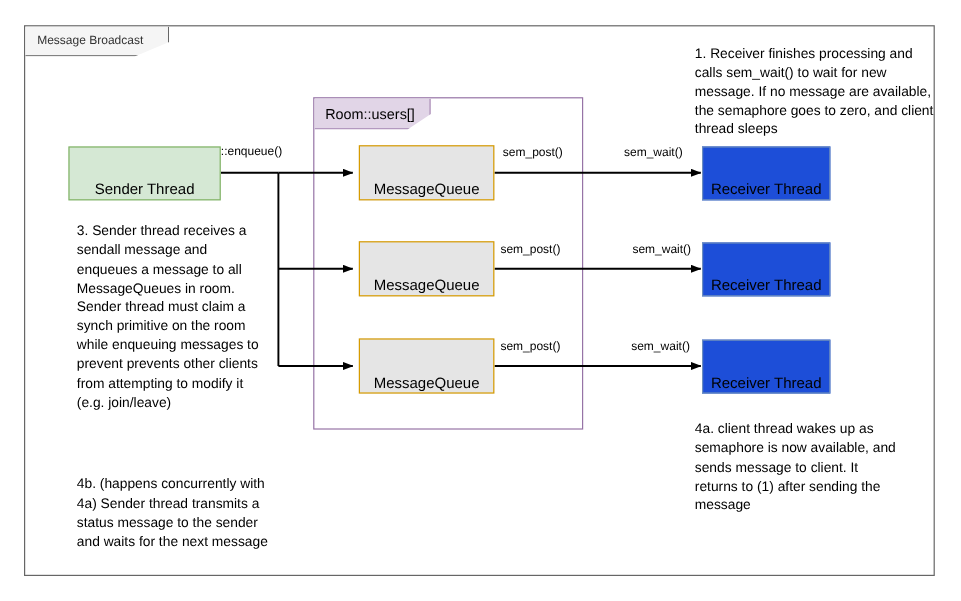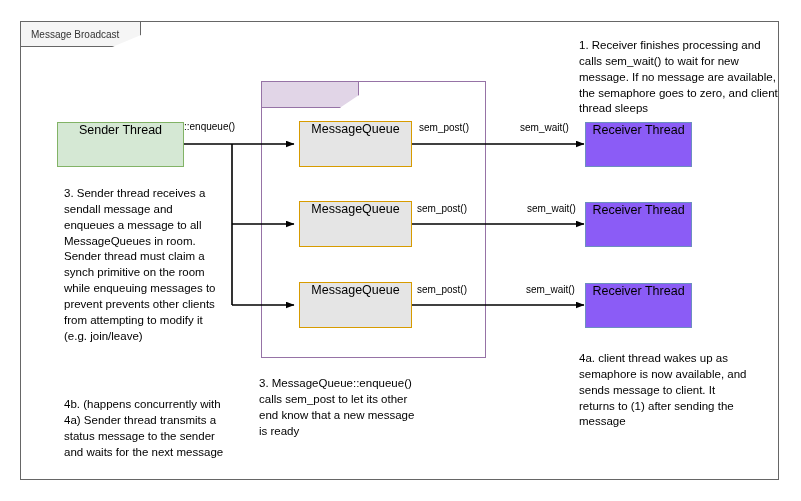--- a/index.html
+++ b/index.html
@@ -97,36 +97,36 @@
     box-sizing: border-box;
     font-size: 12px;
     color: #000000;
     white-space: nowrap;
   }
   
   .node {
     position: absolute;
     box-sizing: border-box;
     display: flex;
-    align-items: flex-start;
+    align-items: flex-end;
     justify-content: center;
     font-size: 12.5px;
     text-align: center;
     line-height: 1.2;
   }
   .node.sender {
     background: #d5e8d4;
     border: 1px solid #82b366;
   }
   .node.queue {
     background: #e5e5e5;
     border: 1px solid #d79b00;
   }
   .node.receiver {
-    background: #8b5cf6;
+    background: #1d4ed8;
     border: 1px solid #6c8ebf;
   }
   
   .edge-label {
     position: absolute;
     font-size: 10px;
     color: #000000;
     white-space: nowrap;
     line-height: 1;
   }
@@ -150,20 +150,21 @@
 <body>
 
 <div id="canvas">
 
   <div class="outer-frame"></div>
   <div class="frame-tab"></div>
   <div class="frame-tab-inner">Message Broadcast</div>
 
   <div class="room-frame"></div>
   <div class="room-tab"></div>
+  <div class="room-tab-inner">Room::users[]</div>
 
   <svg class="edges" viewBox="0 0 801 501">
     <defs>
       <marker id="arrowhead" markerWidth="9" markerHeight="7" refX="8.5" refY="3.5" orient="auto" markerUnits="userSpaceOnUse">
         <polygon points="0 0, 9 3.5, 0 7" fill="#000000"></polygon>
       </marker>
     </defs>
 
     <path d="M 184 144 L 232 144" stroke="#000000" stroke-width="1.6" fill="none"></path>
 
@@ -213,19 +214,18 @@
   <div class="edge-label" style="left:417px; top:285px;">sem_post()</div>
 
   <div class="edge-label" style="left:520px; top:123px;">sem_wait()</div>
   <div class="edge-label" style="left:527px; top:204px;">sem_wait()</div>
   <div class="edge-label" style="left:526px; top:285px;">sem_wait()</div>
 
   <div class="note" style="left:579px; top:38px; width:205px;">1. Receiver finishes processing and calls sem_wait() to wait for new message. If no message are available, the semaphore goes to zero, and client thread sleeps</div>
 
   <div class="note" style="left:64px; top:186px; width:160px;">3. Sender thread receives a sendall message and enqueues a message to all MessageQueues in room. Sender thread must claim a synch primitive on the room while enqueuing messages to prevent prevents other clients from attempting to modify it (e.g. join/leave)</div>
 
-  <div class="note" style="left:259px; top:376px; width:165px;">3. MessageQueue::enqueue() calls sem_post to let its other end know that a new message is ready</div>
 
   <div class="note" style="left:579px; top:351px; width:175px;">4a. client thread wakes up as semaphore is now available, and sends message to client. It returns to (1) after sending the message</div>
 
   <div class="note" style="left:64px; top:381px; width:160px;margin-top:16px;">4b. (happens concurrently with 4a) Sender thread transmits a status message to the sender and waits for the next message</div>
 
 </div>
 
 </body></html>

